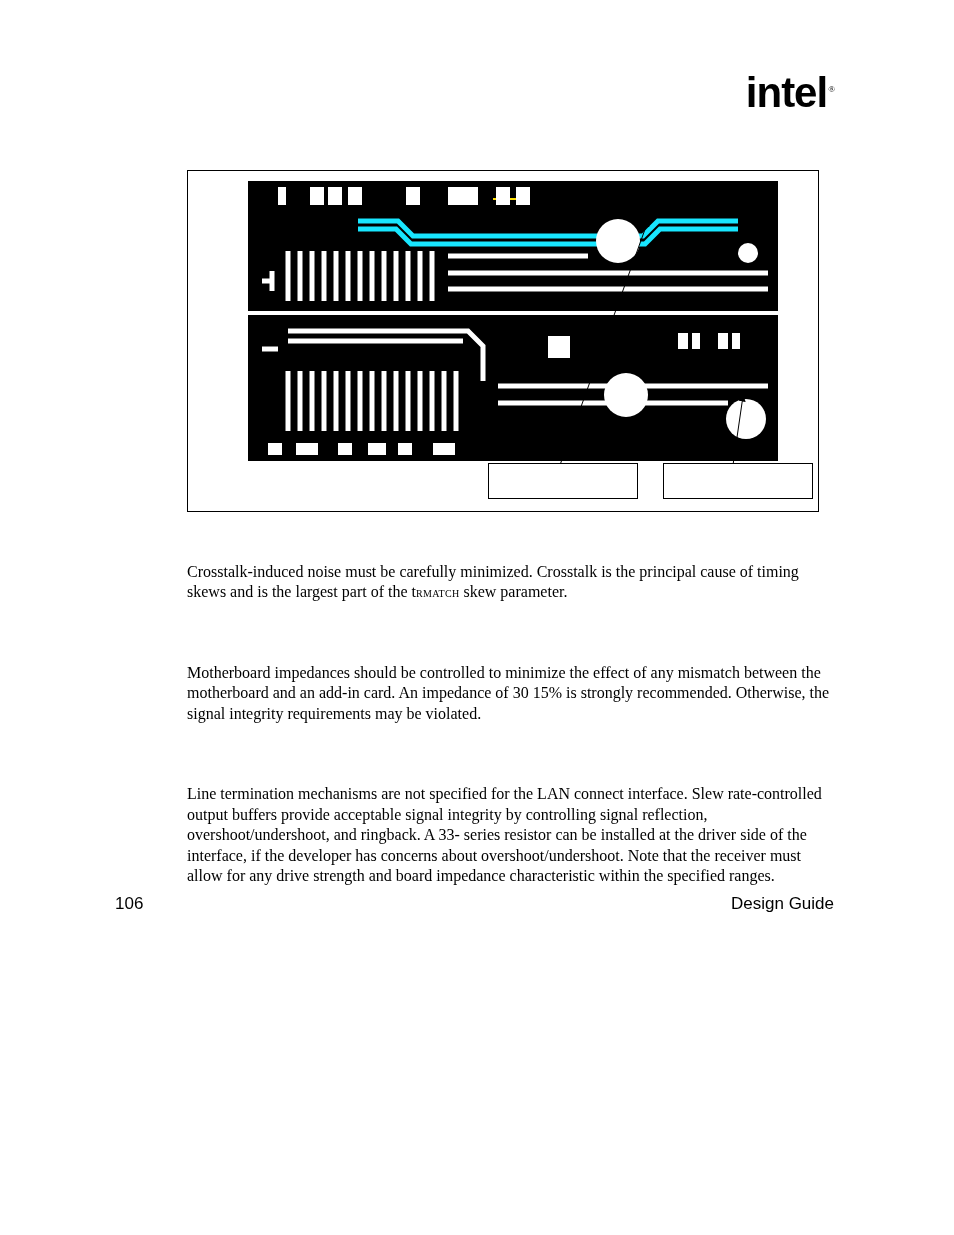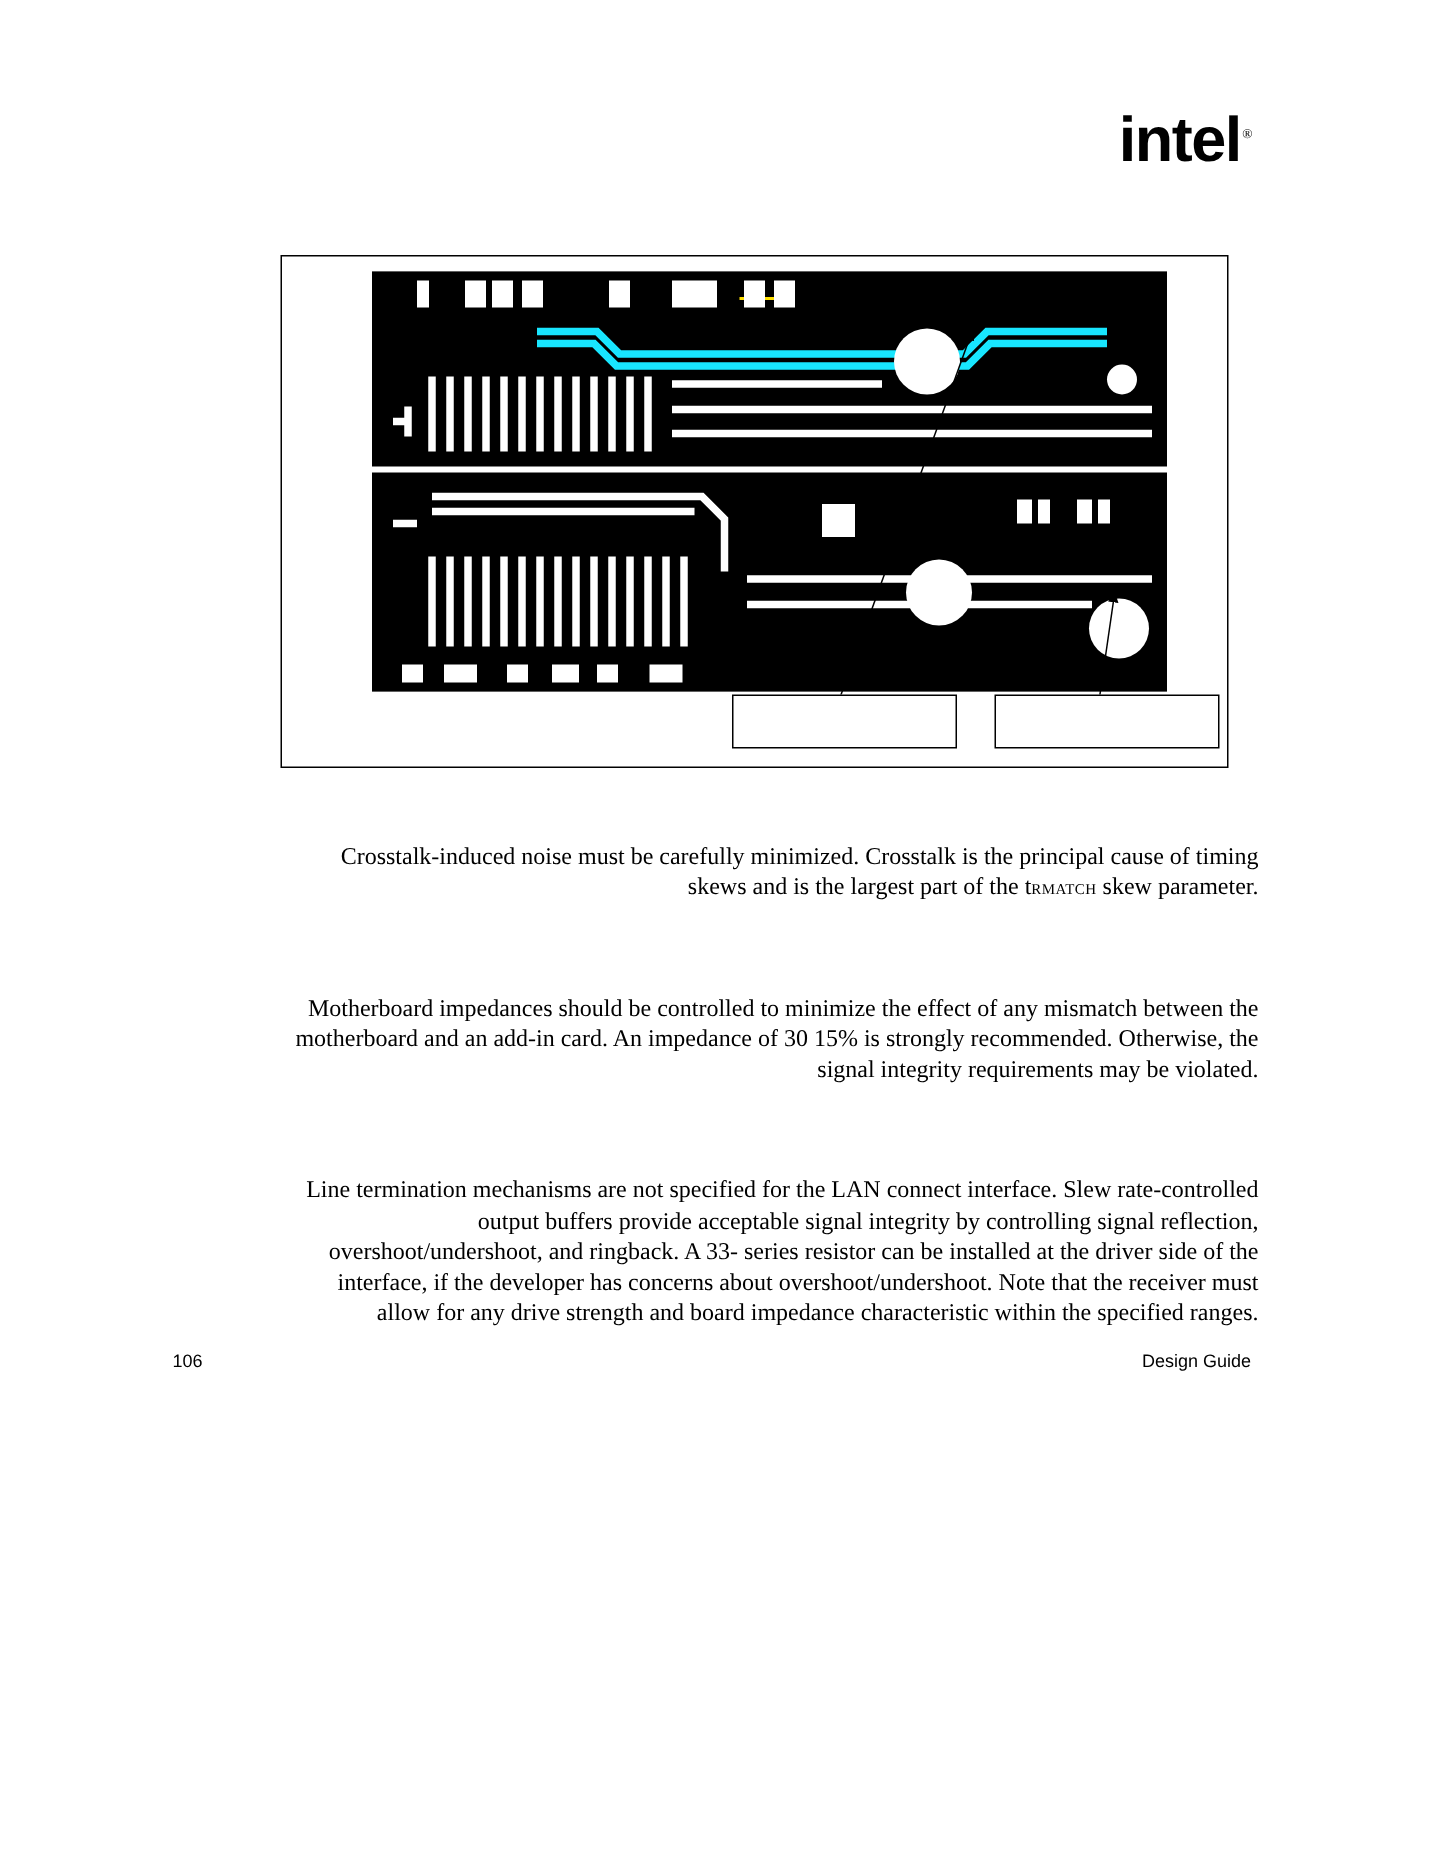--- a/index.html
+++ b/index.html
@@ -62,35 +62,35 @@
     height: 34px;
     width: 148px;
     bottom: 12px;
   }
   .callout-a { left: 300px; }
   .callout-b { left: 475px; }
   .para {
     font-size: 16px;
     line-height: 1.28;
     margin: 0 0 70px 0;
-    text-align: right;
+    text-align: left;
     font-family: Liberation Serif, serif;
   }
   .para.tight { margin-bottom: 60px; }
   .smallcaps {
     font-size: 10px;
     letter-spacing: 0.3px;
   }
   .footer {
     position: absolute;
     bottom: 42px;
     left: 115px;
     right: 120px;
     font-family: Arial, Helvetica, sans-serif;
-    font-size: 12px;
+    font-size: 17px;
     display: flex;
     justify-content: space-between;
   }
   svg { display: block; }
 </style>
 </head>
 <body>
 
 <div class="page">
 

